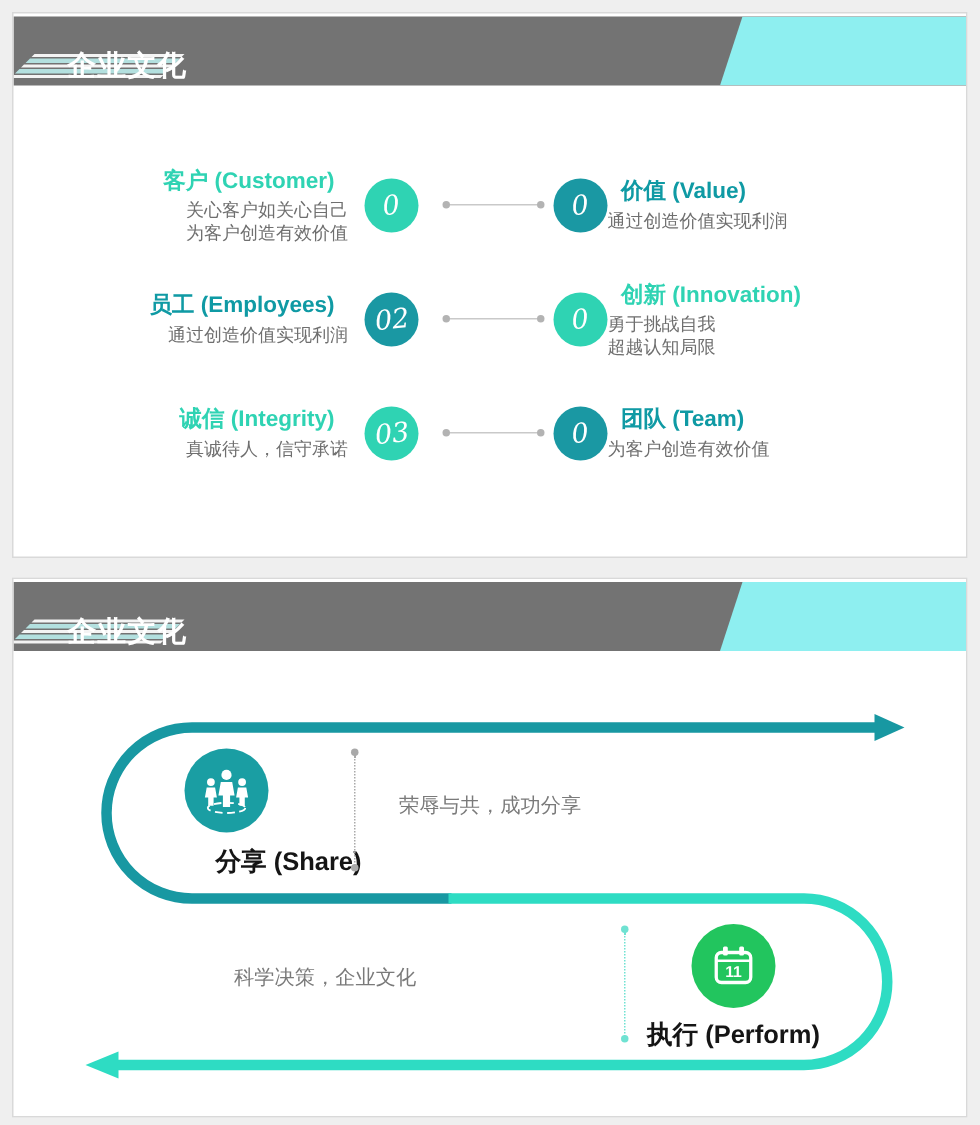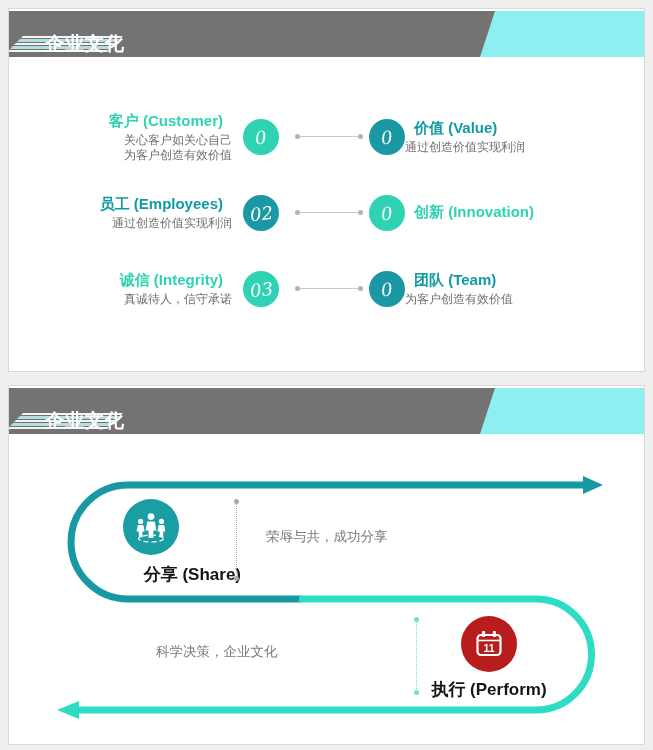--- a/index.html
+++ b/index.html
@@ -67,21 +67,21 @@
   .connector:after{right:-3px;}
 
   
   .s2-body{position:absolute;left:0;top:49px;right:0;bottom:0;}
   .s2-svg{position:absolute;left:0;top:0;}
   .icon-circle{
     position:absolute;border-radius:50%;width:56px;height:56px;
     display:flex;align-items:center;justify-content:center;
   }
   .icon-circle.teal{background:#1a9ea3;}
-  .icon-circle.green{background:#b91c1c;}
+  .icon-circle.green{background:#22c55e;}
   #share-circle{left:114px;top:64px;}
   #perform-circle{left:452px;top:181px;}
   .flow-label{
     position:absolute;font-size:17px;font-weight:bold;color:#151515;text-align:center;width:180px;
   }
   #share-label{left:52px;top:128px;text-align:right;}
   #perform-label{left:390px;top:243px;}
   .flow-desc{position:absolute;font-size:13.5px;color:#7a7a7a;}
   #share-desc{left:257px;top:93px;}
   #perform-desc{left:147px;top:208px;}
@@ -139,20 +139,22 @@
       </div>
       <div class="num-circle teal left-circle">
           <span>02</span>
         </div>
       <div class="connector"></div>
       <div class="num-circle green right-circle">
           <span>0</span>
         </div>
       <div class="cell right">
         <div class="cell-title accent-green">创新 (Innovation)</div>
+        <div class="cell-desc">勇于挑战自我
+超越认知局限</div>
       </div>
     </div>
 
     <div class="s1-row">
       <div class="cell left">
         <div class="cell-title accent-green">诚信 (Integrity)</div>
         <div class="cell-desc">真诚待人，信守承诺</div>
       </div>
       <div class="num-circle green left-circle">
           <span>03</span>

